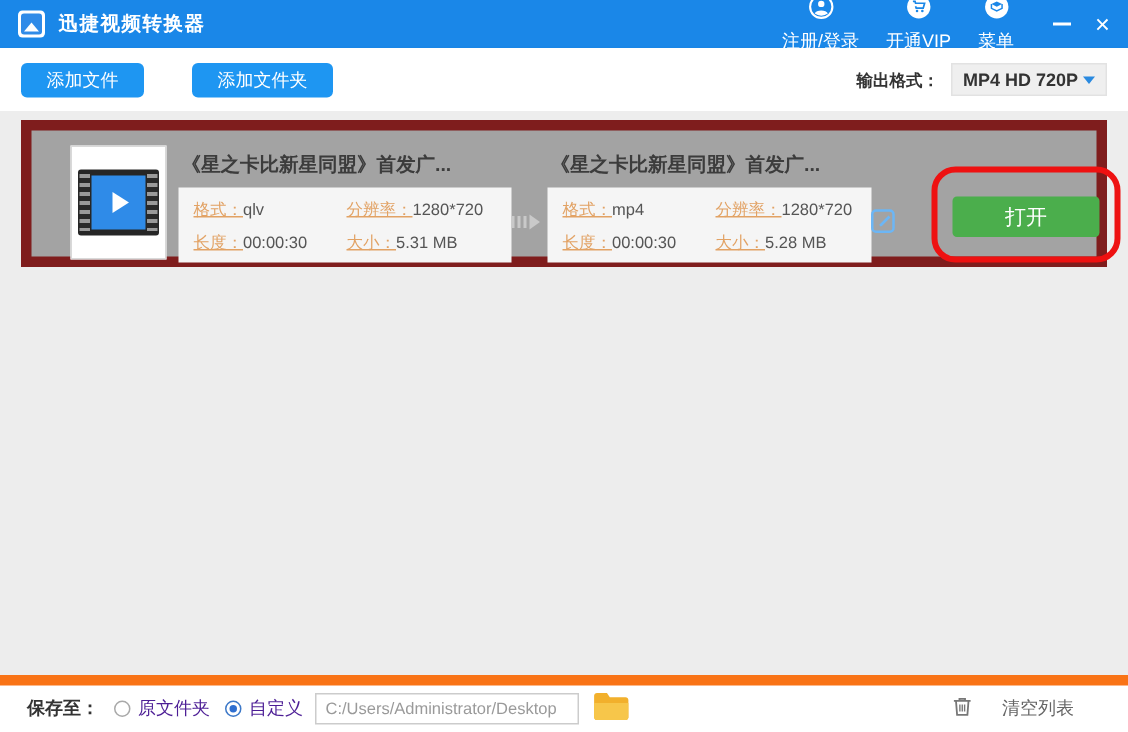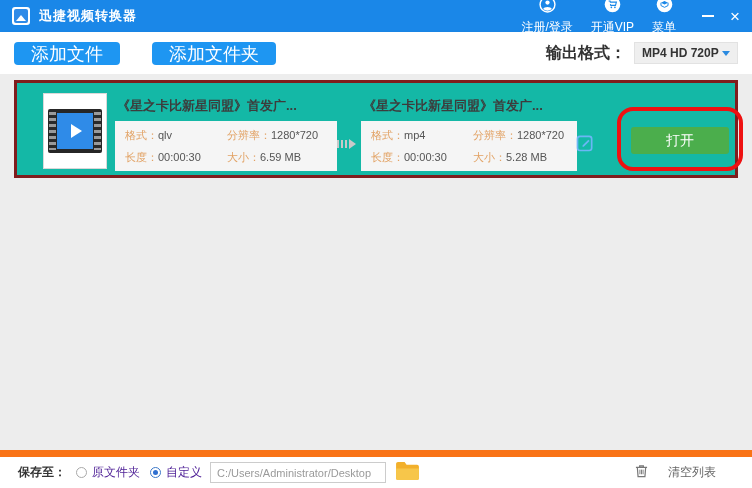--- a/index.html
+++ b/index.html
@@ -19,49 +19,49 @@
   .tb-right { display:flex; align-items:center; gap:18px; }
   .tb-item { display:flex; align-items:center; gap:6px; color:#fff; font-size:12px; cursor:pointer;flex-direction:column; }
   .tb-item svg { display:block; }
   .win-btns { display:flex; align-items:center; gap:16px; margin-left:8px; }
   .min-bar { display:inline-block; width:12px; height:2px; background:#fff; cursor:pointer; }
   .close-x { color:#fff; font-size:17px; line-height:1; cursor:pointer; }
 
   
   .toolbar { position:absolute; top:32px; left:0; right:0; height:42px; background:#fff;
              display:flex; align-items:center; padding:0 14px; box-shadow:0 1px 3px rgba(0,0,0,.10); }
-  .btn-blue { background:#1e96f2; color:#fff; font-size:18px; border:none; border-radius:4px;
+  .btn-blue { background:#1e96f2; color:#fff; font-size:12px; border:none; border-radius:4px;
               height:23px; padding:0 17px; margin-right:32px; cursor:pointer; }
   .spacer { flex:1; }
-  .fmt-label { font-size:16px; color:#333; font-weight:bold; margin-right:8px; }
+  .fmt-label { font-size:11px; color:#333; font-weight:bold; margin-right:8px; }
   .fmt-select { width:104px; height:22px; background:#efefef; border:1px solid #e2e2e2;
                 display:flex; align-items:center; padding:0 7px; font-size:12px; color:#333;
                 font-weight:bold; cursor:pointer; }
   .fmt-arrow { margin-left:auto; width:0; height:0; border-left:4px solid transparent;
                border-right:4px solid transparent; border-top:5px solid #2a8ae0; }
 
   
   .main { position:absolute; top:74px; bottom:38px; left:0; right:0; background:#ededed; }
-  .card { position:absolute; left:14px; top:6px; width:724px; height:98px; background:#14b8a6;
-          border:3px solid #7f1d1d; }
+  .card { position:absolute; left:14px; top:6px; width:724px; height:98px; background:#a3a3a3;
+          border:7px solid #7f1d1d; }
   .thumb { position:absolute; left:26px; top:10px; width:64px; height:76px; border:1px solid #d9d9d9;
            background:#fff; display:flex; align-items:center; justify-content:center; }
   .film { width:54px; height:44px; background:#262626; border-radius:2px; display:flex; padding:2px 1px; }
   .film-strip { width:7px; margin:1px 0; background:repeating-linear-gradient(to bottom,#9a9a9a 0 3px,#2a2a2a 3px 6px); }
   .film-screen { flex:1; background:#2f8be8; margin:2px 1px; display:flex; align-items:center; justify-content:center; }
   .play-tri { width:0; height:0; border-left:11px solid #fff; border-top:7px solid transparent;
               border-bottom:7px solid transparent; margin-left:3px; }
   .block-title { position:absolute; font-size:13px; color:#3c3c3c; font-weight:bold; }
   .src-title { left:100px; top:14px; }
   .dst-title { left:346px; top:14px; }
   .info-box { position:absolute; top:38px; height:50px; background:#f5f5f5; padding:8px 10px;
               display:grid; grid-template-columns:102px auto; row-gap:7px; font-size:11px; align-content:center; }
   .src-box { left:98px; width:222px; }
   .dst-box { left:344px; width:216px; }
-  .lab { color:#e2a264; }
+  .lab { color:#e2a264;text-decoration:underline; }
   .val { color:#555; }
   .cnv-arrow { position:absolute; left:320px; top:56px; display:flex; align-items:center; gap:2px; }
   .cnv-arrow .bar { width:2px; height:8px; background:#c9c9c9; }
   .cnv-arrow .tri { width:0; height:0; border-left:7px solid #c9c9c9; border-top:5px solid transparent;
                     border-bottom:5px solid transparent; }
   .edit-ic { position:absolute; left:558px; top:50px; width:20px; height:20px; cursor:pointer; }
   .highlight { position:absolute; left:600px; top:24px; width:126px; height:64px;
                border:4px solid #ee1111; border-radius:16px; pointer-events:none; }
   .open-btn { position:absolute; left:614px; top:44px; width:98px; height:27px; background:#4bae4c;
               color:#fff; font-size:14px; border:none; border-radius:3px; cursor:pointer; }
@@ -156,21 +156,21 @@
           </span>
           <span class="film-strip"></span>
         </div>
       </div>
 
       <div class="block-title src-title">《星之卡比新星同盟》首发广...</div>
       <div class="info-box src-box">
         <span><span class="lab">格式：</span><span class="val">qlv</span></span>
         <span><span class="lab">分辨率：</span><span class="val">1280*720</span></span>
         <span><span class="lab">长度：</span><span class="val">00:00:30</span></span>
-        <span><span class="lab">大小：</span><span class="val">6.59 MB</span></span>
+        <span><span class="lab">大小：</span><span class="val">5.31 MB</span></span>
       </div>
 
       <div class="cnv-arrow">
         <span class="bar"></span>
           <span class="bar"></span>
           <span class="bar"></span>
           <span class="tri"></span>
       </div>
 
       <div class="block-title dst-title">《星之卡比新星同盟》首发广...</div>

